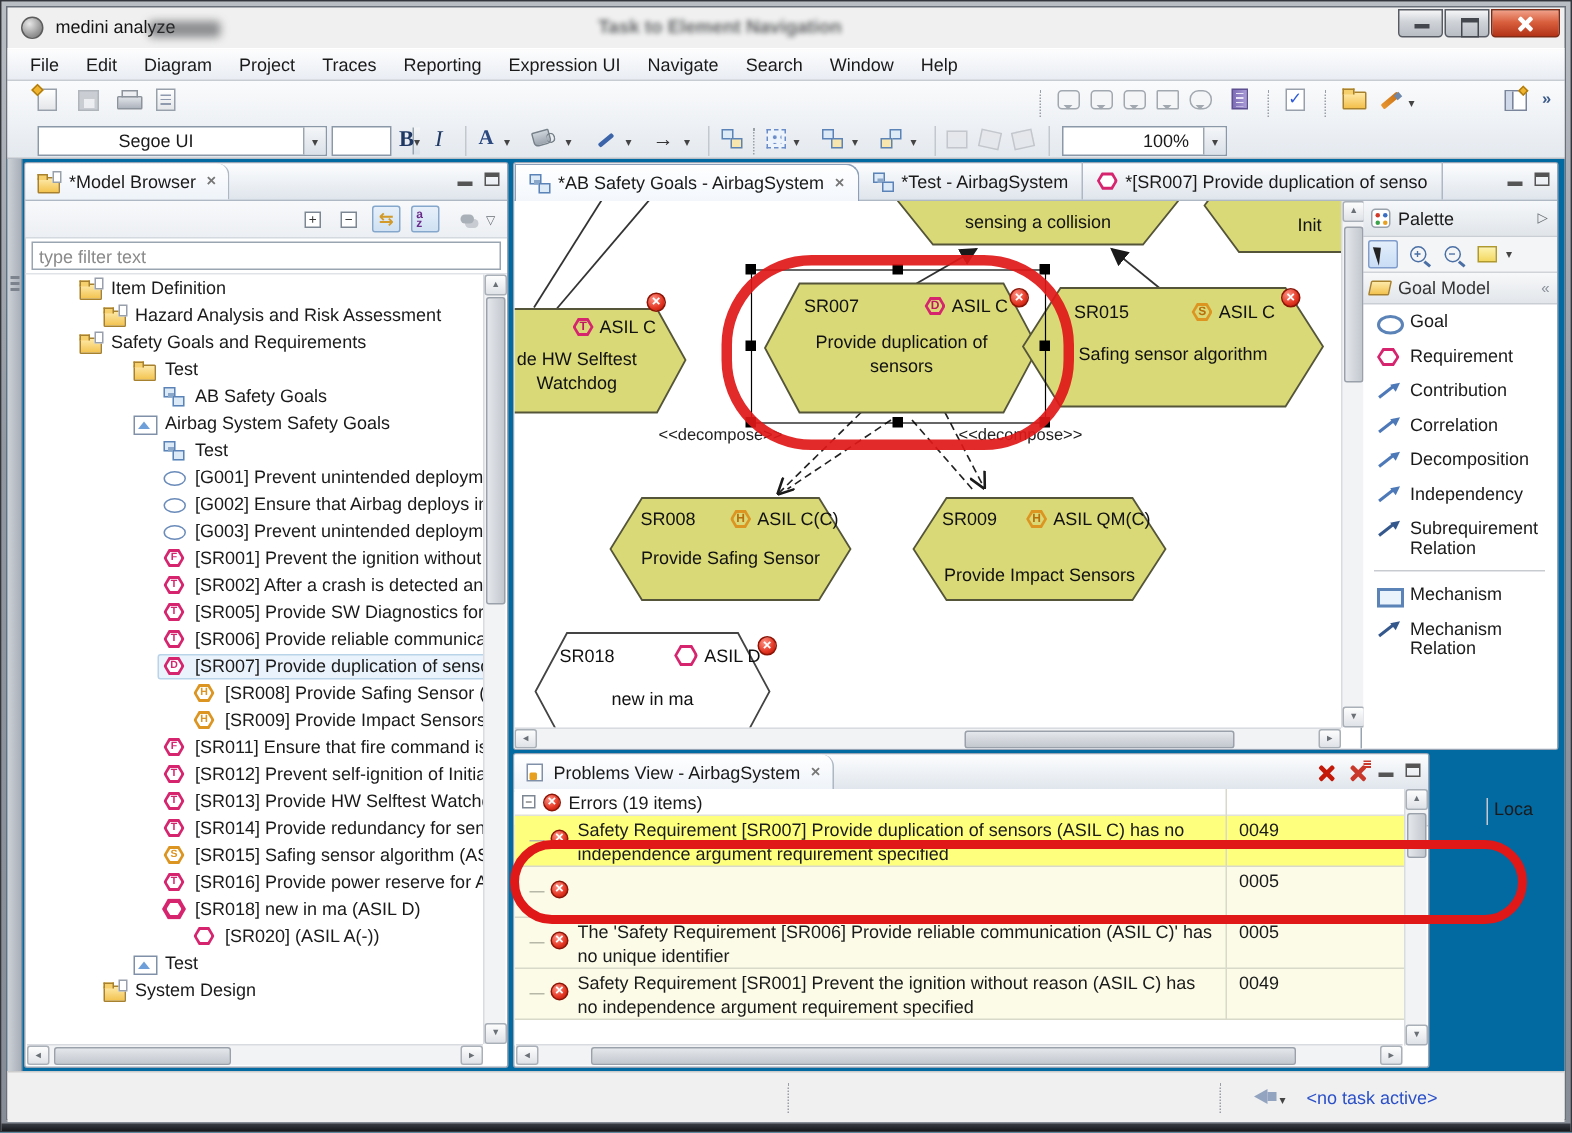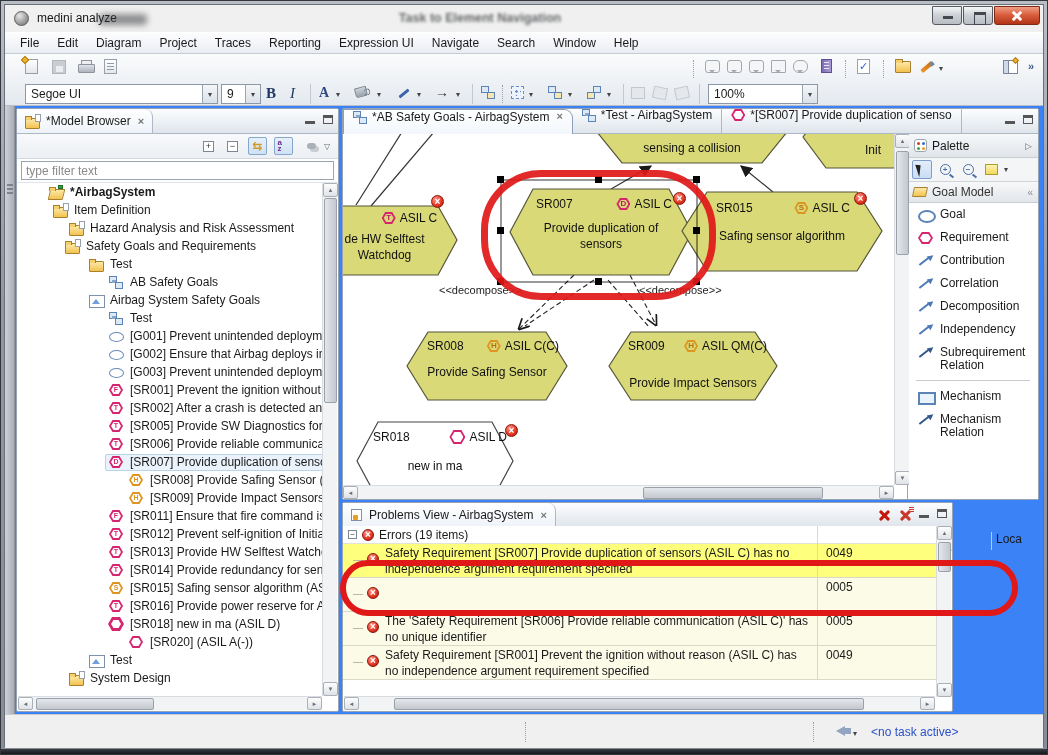--- a/index.html
+++ b/index.html
@@ -50,38 +50,38 @@
   .folder { width:16px; height:12px; position:relative; background:linear-gradient(180deg,#ffe9a8,#f3c04b); border:1px solid #a8812f; border-radius:1px; }
   .folder::before { content:""; position:absolute; left:-1px; top:-3px; width:6px; height:3px; background:#f7d06e; border:1px solid #a8812f; border-bottom:none; }
   .t-highlight { width:14px; height:14px; position:relative; }
   .t-highlight::before { content:""; position:absolute; left:0; top:5px; width:14px; height:4px; background:linear-gradient(90deg,#e8952f,#c96f12); transform:rotate(-40deg); border-radius:1px; }
   .t-highlight::after { content:""; position:absolute; right:0; top:2px; width:4px; height:4px; background:#6f87a8; transform:rotate(-40deg); }
   .t-persp { width:15px; height:14px; border:1px solid #7a849a; background:#fff; position:relative; }
   .t-persp::before { content:""; position:absolute; left:0; top:0; bottom:0; width:4px; background:#cfd9ea; border-right:1px solid #7a849a; }
   .t-persp .star { left:9px; top:-3px; width:5px; height:5px; }
   .chev { color:#3b5a8a; font-weight:bold; font-size:11px; }
   .combo { position:absolute; height:20px; background:#fff; border:1px solid #8a98a8; display:flex; align-items:center; font-size:12px; }
-  .combo .cval { flex:1; padding-left:5px; overflow:hidden; white-space:nowrap; }
+  .combo .cval { flex:1; padding-left:5px; overflow:hidden; white-space:nowrap;margin-left:48px; }
   .combo .cbtn { width:15px; height:100%; border-left:1px solid #9aa5b2; background:linear-gradient(180deg,#f4f6f8,#dbe1e9); font-size:8px; color:#444; display:flex; align-items:center; justify-content:center; }
   .tbtext { font-size:15px; color:#1f3864; font-family:"Liberation Serif","DejaVu Serif",serif; }
   .dd { font-size:8px; color:#444; }
   .marq { width:13px; height:13px; border:1px dashed #6a8cc8; background:#eef4fc; position:relative; }
   .marq::after{ content:""; position:absolute; inset:2px; background:radial-gradient(circle,#6a8cc8 1px,transparent 1.5px); background-size:5px 5px; }
   .sq3 { width:14px; height:13px; position:relative; }
   .sq3::before { content:""; position:absolute; left:0; top:0; width:6px; height:5px; border:1px solid #5b83b8; background:#dce9f7; }
   .sq3::after { content:""; position:absolute; right:0; bottom:0; width:6px; height:5px; border:1px solid #5b83b8; background:#f7e6ad; }
   .gray-ic { width:14px; height:12px; border:1px solid #b4b8be; background:#e3e5e9; opacity:.7; }
   .pen-ic { width:14px; height:14px; position:relative; }
   .pen-ic::before { content:""; position:absolute; left:1px; top:6px; width:12px; height:3px; background:#3c64a8; transform:rotate(-40deg); border-radius:1px; }
   .bucket { width:12px; height:10px; background:linear-gradient(180deg,#cdd3da,#9aa2ac); border:1px solid #768089; transform:rotate(-15deg); border-radius:1px 1px 3px 3px; position:relative; }
   .bucket::after { content:""; position:absolute; right:-4px; top:2px; width:5px; height:5px; border:1px solid #768089; border-radius:50%; border-left:none; }
   .fontA { font-size:14px; font-weight:bold; color:#2c4a80; font-family:"Liberation Serif","DejaVu Serif",serif; }
 
   
-  .main { position:relative; height:608px; background:#3b82f6; }
+  .main { position:relative; height:608px; background:#0369a1; }
   .fastview { position:absolute; left:0; top:0; bottom:0; width:10px; background:linear-gradient(90deg,#cdd2d8,#a9afb8); border-right:1px solid #8e949d; }
   .fastview i { display:block; margin:2px auto; width:6px; height:2px; background:#7d838c; }
   .fastview i:first-child { margin-top:78px; }
 
   .panel { position:absolute; background:#fff; border:1px solid #98a4b3; border-radius:2px; }
   .tabbar { position:relative; height:25px; background:linear-gradient(180deg,#fcfdfe,#dfe5ec); border-bottom:1px solid #aeb8c4; display:flex; align-items:flex-end; }
   .vtab { display:flex; align-items:center; gap:5px; height:24px; padding:0 8px; background:linear-gradient(180deg,#ffffff,#eef3f9); border-right:1px solid #aeb8c4; border-top-right-radius:8px; font-size:12px; }
   .tab-x { color:#777; font-size:11px; font-weight:bold; padding-left:2px; }
   .minmax { position:absolute; right:5px; top:6px; display:flex; gap:8px; align-items:center; }
   .vmin { width:10px; height:3px; background:#555; margin-top:6px; }
@@ -121,21 +121,21 @@
   .i-req-p-big::after { left:2px; top:3px; width:10px; height:8px; }
   .i-req-p i, .i-req-o i, .i-req-p-big i { position:absolute; left:0; top:1px; width:14px; height:12px; z-index:1; font-size:7px; font-weight:bold; color:#d6246e; text-align:center; line-height:12px; }
   .i-req-o i { color:#dd9522; }
   .scroll-v { position:absolute; width:15px; background:#f2f3f5; border-left:1px solid #d8dbdf; }
   .scroll-h { position:absolute; height:14px; background:#f2f3f5; border-top:1px solid #d8dbdf; }
   .sb-btn { position:absolute; width:15px; height:14px; background:linear-gradient(180deg,#fdfdfd,#dfe2e7); border:1px solid #aab0b8; border-radius:2px; font-size:6px; color:#6a7076; display:flex; align-items:center; justify-content:center; }
   .sb-thumb-v { position:absolute; left:1px; width:13px; background:linear-gradient(90deg,#e4e7eb,#c3c8cf); border:1px solid #9aa1aa; border-radius:2px; }
   .sb-thumb-h { position:absolute; top:1px; height:12px; background:linear-gradient(180deg,#e4e7eb,#c3c8cf); border:1px solid #9aa1aa; border-radius:2px; }
 
   
-  .etab { display:flex; align-items:flex-start; gap:5px; height:25px; padding:0 9px; font-size:12px; border-right:1px solid #aeb8c4; }
+  .etab { display:flex; align-items:center; gap:5px; height:25px; padding:0 9px; font-size:12px; border-right:1px solid #aeb8c4; }
   .etab.active { background:linear-gradient(180deg,#ffffff,#f3f7fc); border:1px solid #8ba0b8; border-bottom:none; border-top-right-radius:9px; height:25px; margin-bottom:-1px; z-index:2; }
   .canvas { position:absolute; left:0; top:25px; width:566px; bottom:0; background:#fff; overflow:hidden; }
   .canvas svg { position:absolute; left:0; top:0; }
   .nlabel { position:absolute; display:flex; flex-direction:column; align-items:center; font-size:12px; color:#111; z-index:3; pointer-events:none; }
   .nhead { display:flex; align-items:center; gap:4px; }
   .nhead.spread { display:flex; width:100%; justify-content:space-between; align-items:center; }
   .nright { display:flex; align-items:center; gap:4px; }
   .nname { text-align:center; line-height:16px; }
   .nicon { width:14px; height:12px; position:relative; display:inline-block; }
   .nicon::before { content:""; position:absolute; inset:0; background:#d6246e; clip-path:polygon(0 50%,25% 0,75% 0,100% 50%,75% 100%,25% 100%); }
@@ -385,48 +385,40 @@
         <span class="mbtn" style="left:285px">
               <span style="width:9px;height:6px;border-radius:3px;background:#aab0b8;box-shadow:3px 3px 0 #c8ccd2"></span>
             </span>
         <span class="mbtn" style="left:303px;width:14px;color:#6a7076;font-size:8px">▽</span>
       </div>
       <div class="mb-filter">
         <input readonly="" value="type filter text" style="">
       </div>
       <div class="tree" style="height:516px;width:306px">
 
-          <div class="trow bold" style="padding-left: 28px;">
-            <span class="tsel">
-                <span class="ticon i-folder-open">
-                  <i></i>
-                </span>
-            <span class="tlabel">*AirbagSystem</span>
-              </span>
-          </div>
 
           <div class="trow" style="padding-left: 32px;">
             <span class="tsel">
                 <span class="ticon i-folder">
                   <i></i>
                 </span>
             <span class="tlabel">Item Definition</span>
               </span>
           </div>
 
           <div class="trow" style="padding-left: 48px;">
             <span class="tsel">
                 <span class="ticon i-folder">
                   <i></i>
                 </span>
             <span class="tlabel">Hazard Analysis and Risk Assessment</span>
               </span>
           </div>
 
-          <div class="trow" style="padding-left: 32px; margin-left: 12px;">
+          <div class="trow" style="padding-left: 32px;">
             <span class="tsel">
                 <span class="ticon i-folder">
                   <i></i>
                 </span>
             <span class="tlabel">Safety Goals and Requirements</span>
               </span>
           </div>
 
           <div class="trow" style="padding-left: 68px;">
             <span class="tsel">

